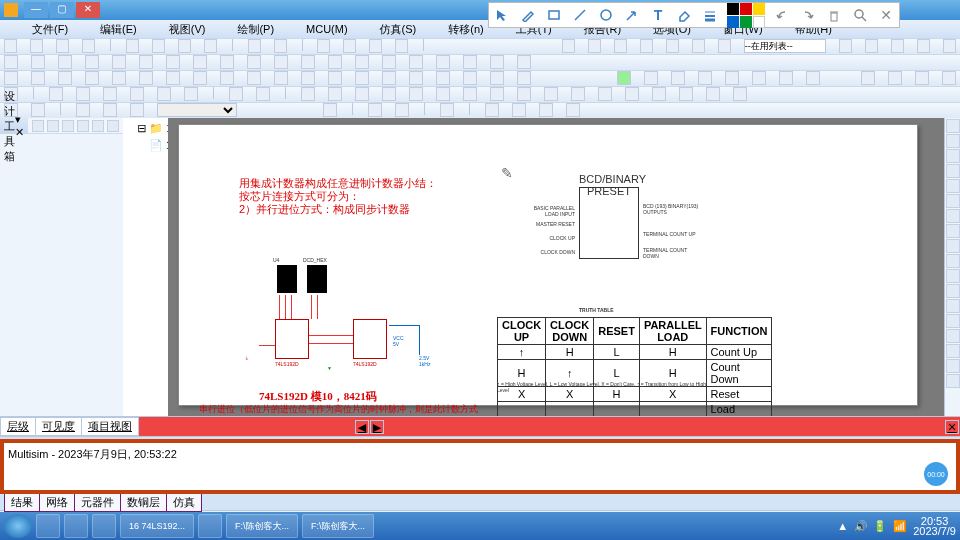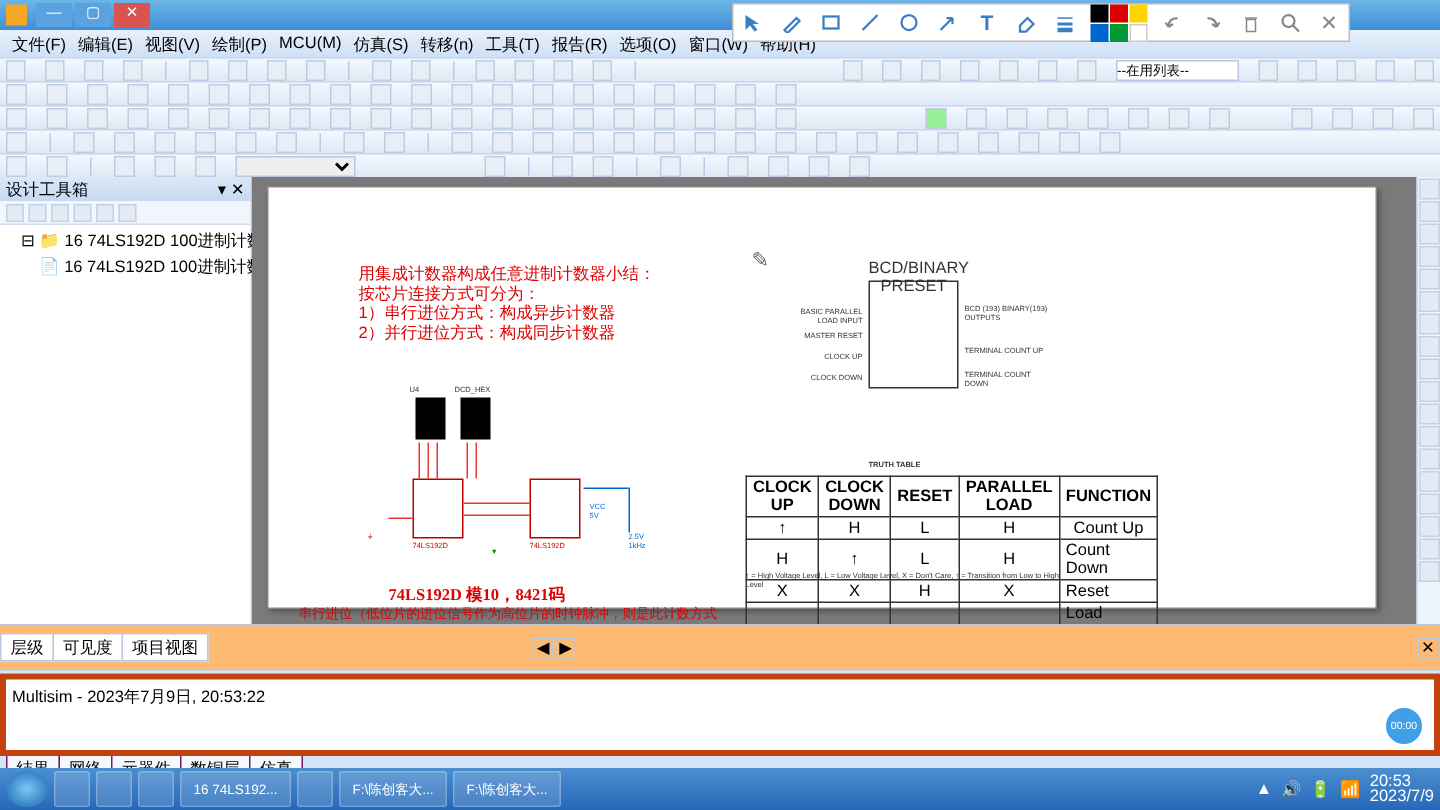--- a/index.html
+++ b/index.html
@@ -3,53 +3,53 @@
 <meta charset="utf-8">
 <style>
 * { margin:0; padding:0; box-sizing:border-box; font-family:"Microsoft YaHei",Tahoma,sans-serif; font-size:11px; }
 body { width:960px; height:540px; background:#d4e4f7; overflow:hidden; position:relative; }
 .titlebar { height:20px; background:linear-gradient(#6eb5e8,#3d8fd6); display:flex; align-items:center; padding:0 4px; color:#fff; }
 .titlebar .icon { width:14px; height:14px; background:#f5a623; margin-right:4px; }
 .titlebar .title { flex:1; font-size:10px; }
 .titlebar .winbtn { width:24px; height:16px; background:#5aa3e0; margin-left:2px; text-align:center; line-height:14px; font-size:10px; cursor:pointer; }
 .titlebar .close { background:#d9534f; }
 .menubar { height:18px; background:linear-gradient(#e8f0fb,#cfe0f5); display:flex; align-items:center; padding:0 4px; font-size:10px; }
-.menubar span { padding:0 4px; cursor:pointer; }
+.menubar span { padding:0 4px; cursor:pointer;margin-left:24px; }
 .floatbar { position:absolute; top:2px; right:60px; height:26px; background:#fff; border:1px solid #bbb; display:flex; align-items:center; padding:0 4px; gap:8px; z-index:10; }
 .floatbar .tool { width:18px; height:18px; display:flex; align-items:center; justify-content:center; cursor:pointer; }
 .swatches { display:grid; grid-template-columns:repeat(3,12px); grid-template-rows:repeat(2,12px); gap:1px; }
 .swatches div { width:12px; height:12px; }
-.toolbar { height:16px; background:linear-gradient(#f4f8fd,#dde9f7); border-top:1px solid #c9d8ec; display:flex; align-items:center; padding:0 4px; gap:13px; }
+.toolbar { height:16px; background:linear-gradient(#f4f8fd,#dde9f7); border-top:1px solid #c9d8ec; display:flex; padding:0 4px; gap:13px; }
 .toolbar .btn { width:14px; height:14px; background:#e8eef7; border:1px solid #c0cde0; cursor:pointer; }
 .toolbar .sep { width:1px; height:12px; background:#b8c8e0; margin:0 2px; }
 .toolbar select { height:14px; font-size:9px; border:1px solid #b8c8e0; }
 .toolbar .combo { width:90px; height:14px; border:1px solid #b8c8e0; background:#fff; font-size:9px; }
 .body { display:flex; height:298px; }
-.sidepanel { width:168px; background:#eef4fb; border-right:1px solid #b8c8e0; display:flex; flex-direction:column; }
+.sidepanel { width:168px; background:#eef4fb; border-right:1px solid #b8c8e0; display:flex; flex-direction:row; }
 .sidepanel .hdr { height:16px; background:linear-gradient(#dce8f8,#c6d8ef); display:flex; align-items:center; padding:0 4px; font-size:10px; justify-content:space-between; }
 .sidepanel .bar { height:16px; background:#f2f6fc; border-bottom:1px solid #d0dcec; display:flex; align-items:center; padding:0 4px; gap:3px; }
 .sidepanel .bar .b { width:12px; height:12px; background:#e2eaf5; border:1px solid #c3d1e5; }
 .tree { flex:1; background:#fff; font-size:10px; padding:2px; }
 .tree .node { padding:1px 0 1px 12px; cursor:pointer; white-space:nowrap; }
 .tree .l2 { padding-left:24px; }
 .canvaswrap { flex:1; background:#7a7a7a; position:relative; overflow:hidden; }
 .paper { position:absolute; left:10px; top:6px; width:740px; height:282px; background:#fff; border:1px solid #888; box-shadow:2px 2px 4px rgba(0,0,0,.3); }
 .redtext { position:absolute; color:#d00; font-size:10px; line-height:13px; font-family:SimSun,serif; }
 .label { position:absolute; color:#d00; font-size:11px; font-weight:bold; font-family:SimSun,serif; }
 .chipblk { position:absolute; background:#000; }
 .chipbody { position:absolute; border:1px solid #b00; background:#fff; }
 .wire { position:absolute; background:#e33; }
 .bluewire { position:absolute; background:#06c; }
 .blockdiag { position:absolute; border:1px solid #333; font-size:6px; }
 .truth { position:absolute; border:1px solid #333; border-collapse:collapse; font-size:6px; }
 .truth th,.truth td { border:1px solid #333; padding:1px 4px; text-align:center; }
 .truth th { font-weight:bold; }
 .rside { width:16px; background:#eef4fb; border-left:1px solid #b8c8e0; }
 .rside .vbtn { width:14px; height:14px; margin:1px; background:#e2eaf5; border:1px solid #c3d1e5; }
-.tabsrow { height:30px; background:#fdba74; border-top:1px solid #b8c8e0; display:flex; align-items:center; justify-content:space-between; font-size:10px; }
+.tabsrow { height:20px; background:#ef4444; border-top:1px solid #b8c8e0; display:flex; align-items:center; justify-content:space-between; font-size:10px;text-decoration:underline; }
 .tabsrow .ltabs, .tabsrow .rtabs { display:flex; }
 .tabsrow .tab { padding:1px 6px; border:1px solid #b8c8e0; background:#fff; margin-right:-1px; cursor:pointer; }
 .tabsrow .navbtn { width:14px; height:14px; border:1px solid #b8c8e0; text-align:center; line-height:12px; cursor:pointer; margin-right:1px; }
 .outwrap { height:58px; border-top:1px solid #b8c8e0; display:flex; flex-direction:column; }
 .outarea { flex:1; background:#fff; border:4px solid #c2410c; margin:2px 0 0; padding:4px; font-size:10px; overflow:auto; position:relative; }
 .badge { position:absolute; right:8px; bottom:4px; width:24px; height:24px; border-radius:50%; background:#3fa0e8; color:#fff; font-size:7px; display:flex; align-items:center; justify-content:center; }
 .bottomtabs { height:16px; display:flex; align-items:center; padding:0 4px; gap:0; font-size:10px; }
 .bottomtabs .tab { padding:1px 6px; border:1px solid #701a75; background:#f5f9fe; margin-right:-1px; cursor:pointer; }
 .statusbar { height:16px; background:linear-gradient(#e8f0fb,#cfe0f5); border-top:1px solid #b8c8e0; display:flex; align-items:center; padding:0 6px; font-size:9px; color:#444; gap:10px; }
 .statusbar .spacer { flex:1; }
@@ -325,21 +325,20 @@
       <div class="node l2">📄 <span>16 74LS192D 100进制计数</span></div>
     </div>
   </div>
 
   <div class="canvaswrap">
     <div class="paper">
 
       <div class="redtext" style="left:60px;top:52px">
         <div>用集成计数器构成任意进制计数器小结：</div>
         <div>按芯片连接方式可分为：</div>
-        <div>1）串行进位方式：构成异步计数器</div>
         <div>2）并行进位方式：构成同步计数器</div>
       </div>
 
       <div style="position:absolute;left:322px;top:40px;font-size:14px;color:#666">✎</div>
 
       <div class="chipblk" style="left:98px;top:140px;width:20px;height:28px"></div>
       <div class="chipblk" style="left:128px;top:140px;width:20px;height:28px"></div>
       <div class="tinylabel" style="left:94px;top:132px">U4</div>
       <div class="tinylabel" style="left:124px;top:132px">DCD_HEX</div>
       <div class="chipbody" style="left:96px;top:194px;width:34px;height:40px"></div>
@@ -384,21 +383,21 @@
           <th>CLOCK DOWN</th>
           <th>RESET</th>
           <th>PARALLEL LOAD</th>
           <th>FUNCTION</th>
         </tr>
         <tr>
               <td>↑</td>
               <td>H</td>
               <td>L</td>
               <td>H</td>
-              <td style="text-align:center">Count Up</td>
+              <td style="text-align:left">Count Up</td>
             </tr>
         <tr>
               <td>H</td>
               <td>↑</td>
               <td>L</td>
               <td>H</td>
               <td style="text-align:left">Count Down</td>
             </tr>
         <tr>
               <td>X</td>
@@ -485,15 +484,15 @@
   <div class="tbtn" style="width:24px"></div>
   <div class="tbtn">16 74LS192...</div>
   <div class="tbtn" style="width:24px"></div>
   <div class="tbtn">F:\陈创客大...</div>
   <div class="tbtn">F:\陈创客大...</div>
   <div class="tray">
     <span>▲</span>
     <span>🔊</span>
     <span>🔋</span>
     <span>📶</span>
-    <span style="line-height:10px"><span>20:53</span><br><span>2023/7/9</span></span>
+    <span style="text-align:center;line-height:10px"><span>20:53</span><br><span>2023/7/9</span></span>
   </div>
 </div>
 
 </body></html>

